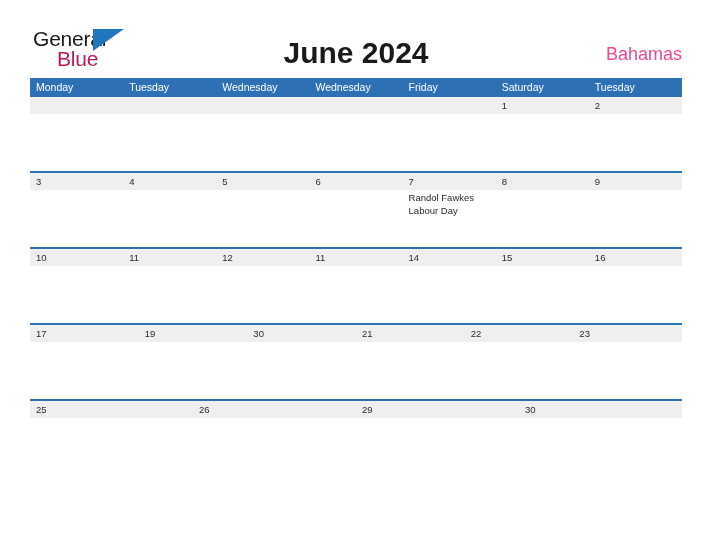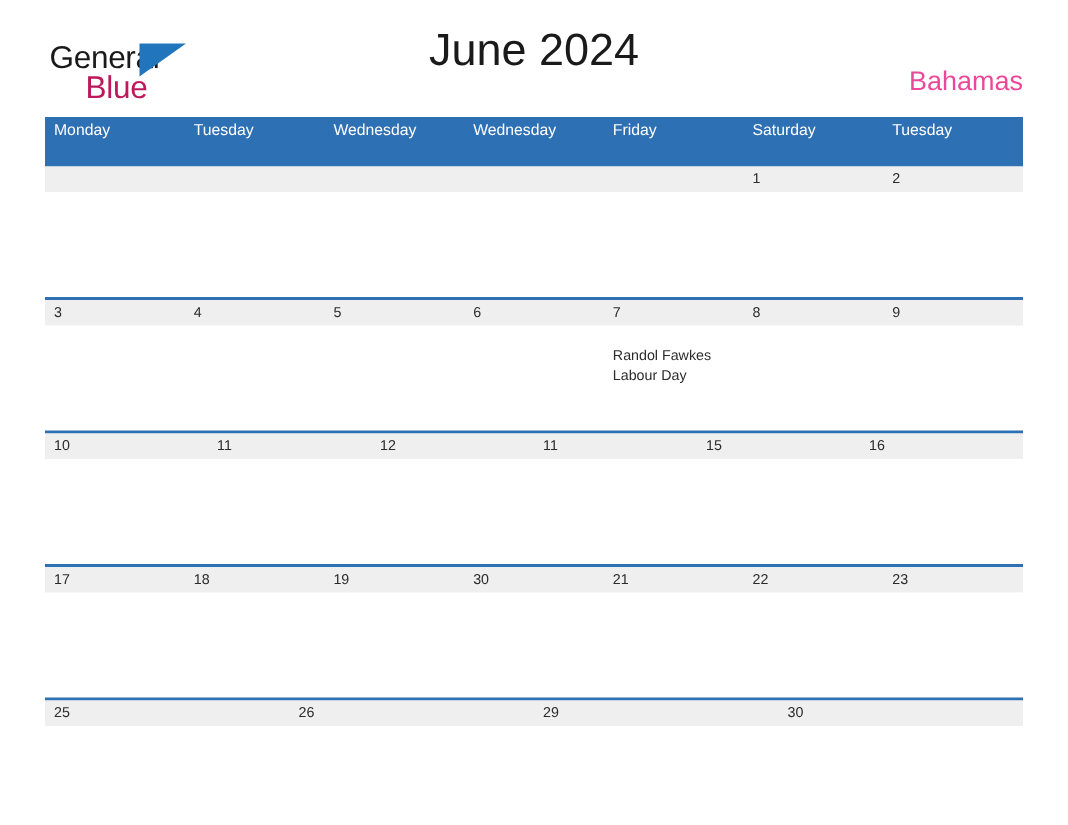--- a/index.html
+++ b/index.html
@@ -53,26 +53,26 @@
     width: 0;
     height: 0;
     border-left: 31px solid #2175bc;
     border-bottom: 22px solid transparent;
   }
 
   .calendar-title {
     position: absolute;
     left: 0;
     right: 0;
-    top: 17px;
+    top: 36px;
     text-align: center;
     font-size: 30px;
     color: #1a1a1a;
     font-family: "Liberation Sans", sans-serif;
-    font-weight: normal;
+    font-weight: bold;
     margin: 0;
     letter-spacing: 0px;
   }
 
   .country-label {
     position: absolute;
     right: 30px;
     top: 44px;
     font-size: 18px;
     color: #ec4899;
@@ -82,21 +82,21 @@
   .calendar {
     position: absolute;
     left: 30px;
     top: 78px;
     width: 652px;
   }
 
   .weekday-row {
     display: flex;
     background: #2e70b4;
-    height: 33px;
+    height: 19px;
   }
   .weekday {
     flex: 1 1 0;
     color: #ffffff;
     font-size: 10.5px;
     line-height: 19px;
     padding-left: 6px;
     box-sizing: border-box;
     white-space: nowrap;
   }
@@ -119,21 +119,20 @@
     line-height: 17px;
     color: #2b2b2b;
     padding-left: 6px;
     box-sizing: border-box;
   }
 
   .content-band {
     display: flex;
     background: #ffffff;
     height: 57px;
-    margin-top: 13px;
   }
   .content-cell {
     flex: 1 1 0;
     padding: 2px 5px 0 6px;
     box-sizing: border-box;
   }
   .event {
     font-size: 9.5px;
     line-height: 12.5px;
     color: #2b2b2b;
@@ -237,20 +236,21 @@
         </div>
     </div>
   </div>
 
   <div class="week-row">
     <div class="date-band">
       <div class="date-cell">10</div>
       <div class="date-cell">11</div>
       <div class="date-cell">12</div>
       <div class="date-cell">11</div>
+      <div class="date-cell">14</div>
       <div class="date-cell">15</div>
       <div class="date-cell">16</div>
     </div>
     <div class="content-band">
       <div class="content-cell">
           <div class="event"></div>
         </div>
       <div class="content-cell">
           <div class="event"></div>
         </div>
@@ -268,21 +268,20 @@
         </div>
       <div class="content-cell">
           <div class="event"></div>
         </div>
     </div>
   </div>
 
   <div class="week-row">
     <div class="date-band">
       <div class="date-cell">17</div>
-      <div class="date-cell">18</div>
       <div class="date-cell">19</div>
       <div class="date-cell">30</div>
       <div class="date-cell">21</div>
       <div class="date-cell">22</div>
       <div class="date-cell">23</div>
     </div>
     <div class="content-band">
       <div class="content-cell">
           <div class="event"></div>
         </div>

